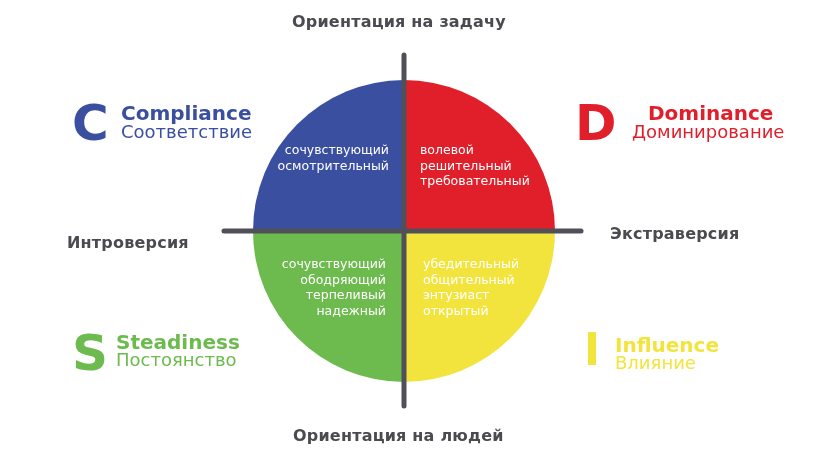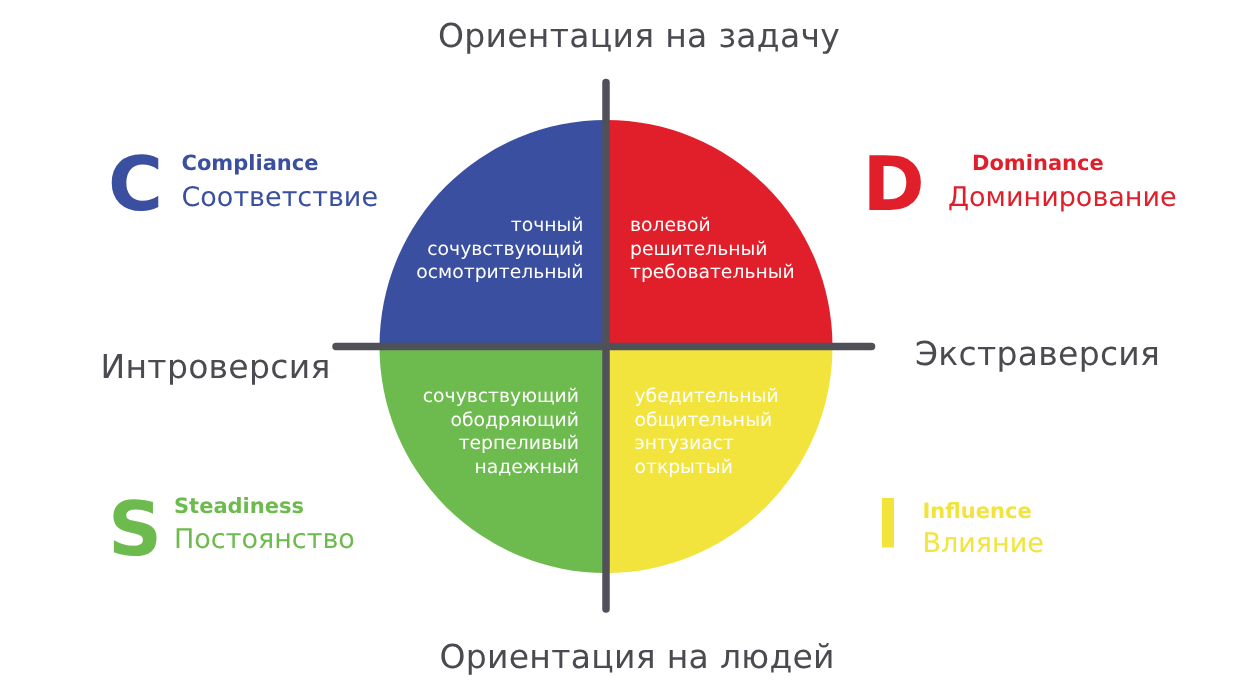--- a/index.html
+++ b/index.html
@@ -1,22 +1,22 @@
 <!DOCTYPE html>
 <html><head>
 <meta charset="utf-8">
 <style>
   html, body { margin:0; padding:0; }
   body { width:830px; height:456px; background:#ffffff; position:relative; overflow:hidden;
          font-family:"DejaVu Sans", sans-serif; }
   .abs { position:absolute; }
-  .axis-label { color:#4a4a50; font-weight:normal; font-size:22px; white-space:nowrap; letter-spacing:0.2px; }
+  .axis-label { color:#4a4a50; font-weight:bold; font-size:16px; white-space:nowrap; letter-spacing:0.2px; }
   svg.diagram { position:absolute; left:0; top:0; }
   .letter { position:absolute; font-weight:bold; font-family:"DejaVu Sans", sans-serif; line-height:1; }
-  .type-en { position:absolute; font-weight:bold; font-size:14px; white-space:nowrap; }
+  .type-en { position:absolute; font-weight:bold; font-size:20px; white-space:nowrap; }
   .type-ru { position:absolute; font-size:18px; white-space:nowrap; }
   .traits { position:absolute; color:#ffffff; font-size:12.5px; line-height:15.5px; white-space:nowrap; }
   .traits div { display:block; }
   .right-align { text-align:right; }
 </style>
 </head>
 <body>
 
 <svg class="diagram" width="830" height="456">
   <g>
@@ -52,21 +52,20 @@
   <div class="type-ru" style="left:116px; top:349px; color:#6dbb4e;">Постоянство</div>
 </div>
 
 <div>
   <div class="abs" style="left:588px; top:332px; width:8px; height:33px; background:#f2e43c;"></div>
   <div class="type-en" style="left:615px; top:333px; color:#f2e43c;">Influence</div>
   <div class="type-ru" style="left:615px; top:352px; color:#f2e43c;">Влияние</div>
 </div>
 
 <div class="traits right-align" style="right:441px; top:142px;">
-  <div>точный</div>
   <div>сочувствующий</div>
   <div>осмотрительный</div>
 </div>
 <div class="traits" style="left:420px; top:142px;">
   <div>волевой</div>
   <div>решительный</div>
   <div>требовательный</div>
 </div>
 <div class="traits right-align" style="right:444px; top:256px;">
   <div>сочувствующий</div>

